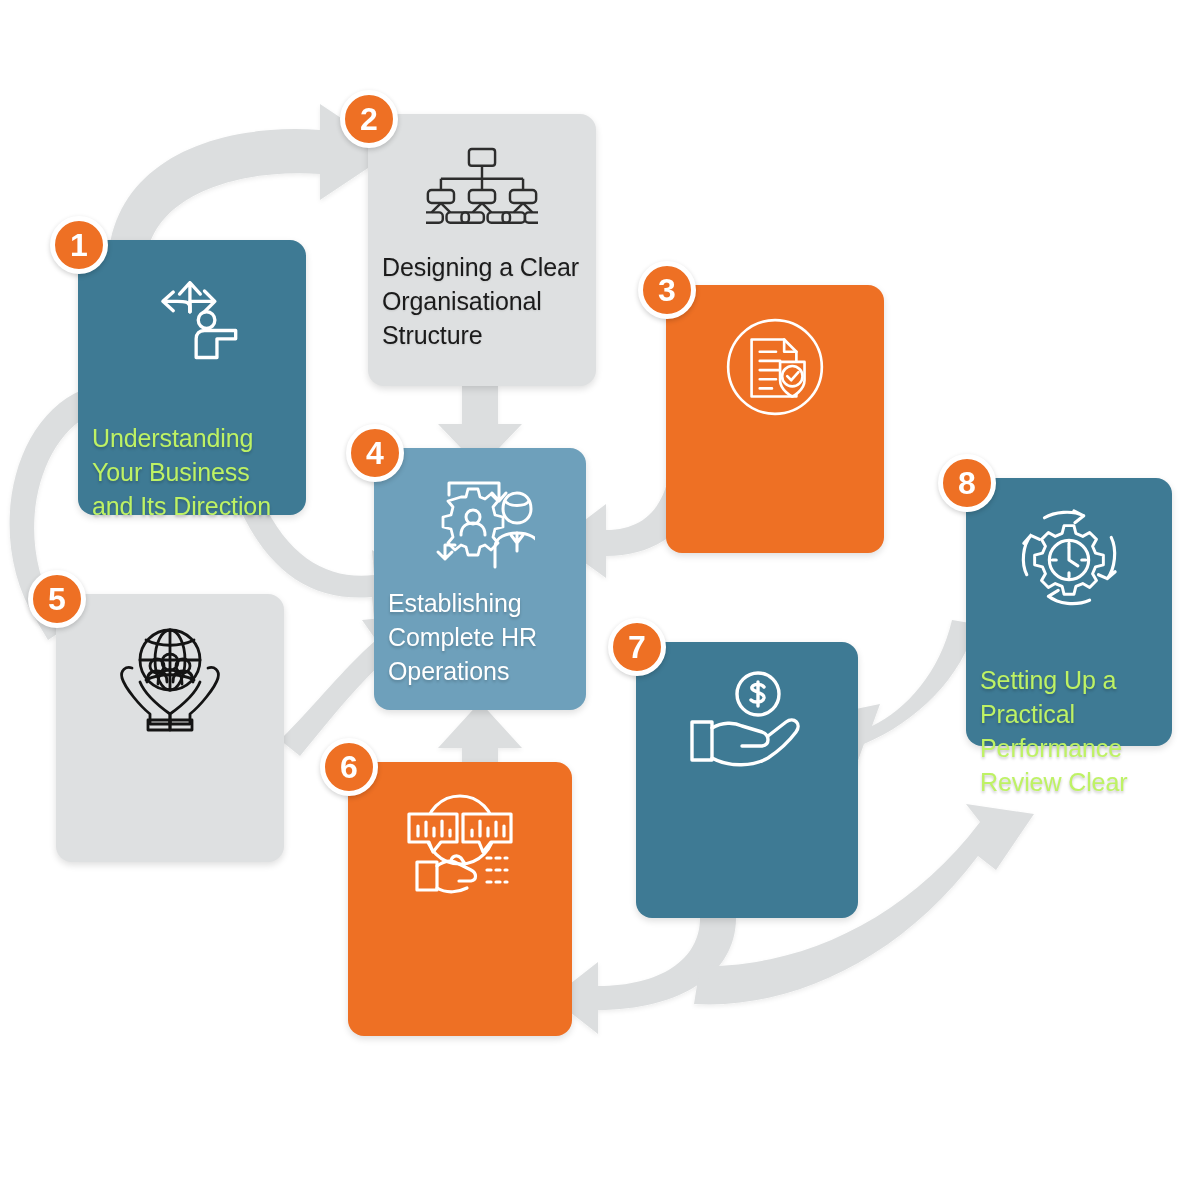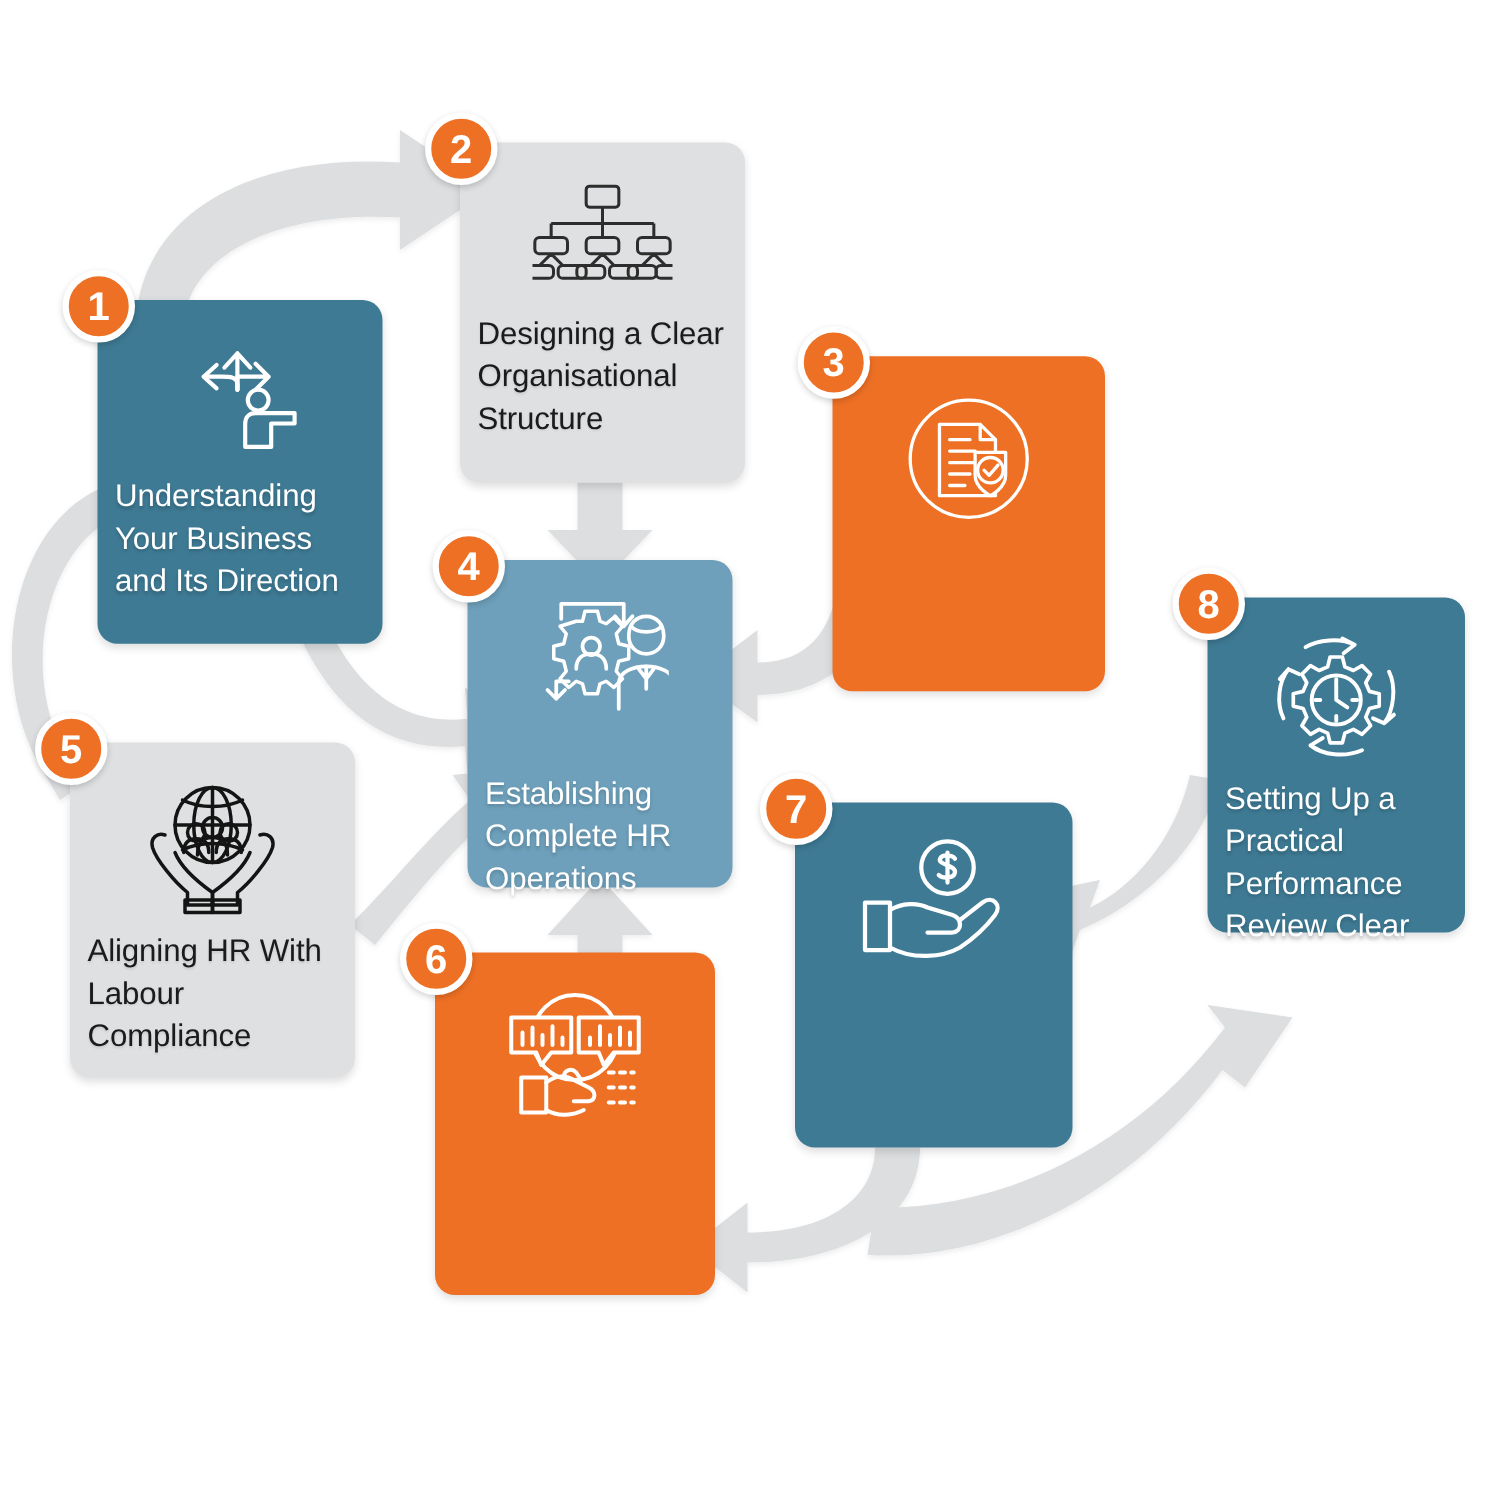--- a/index.html
+++ b/index.html
@@ -46,24 +46,24 @@
     width: 100%;
     text-align: left;
     font-size: 25px;
     line-height: 1.36;
     letter-spacing: -0.1px;
     font-weight: 400;
   }
 
   
   .t-dark { background: #3E7A94; }
-  .t-dark .label { color: #ffffff; text-shadow: 0 2px 3px rgba(0,0,0,0.22); }
+  .t-dark .label { color: #bef264; text-shadow: 0 2px 3px rgba(0,0,0,0.22); margin-top: 41px; }
   
   .t-mid  { background: #6EA0BB; }
-  .t-mid .label  { color: #ffffff; text-shadow: 0 2px 3px rgba(0,0,0,0.20); margin-top: 32px; }
+  .t-mid .label  { color: #ffffff; text-shadow: 0 2px 3px rgba(0,0,0,0.20); }
   
   .t-orange { background: #EE7024; }
   .t-orange .label { color: #ffffff; text-shadow: 0 2px 3px rgba(0,0,0,0.20); }
   
   .t-gray { background: #DEE0E1; }
   .t-gray .label { color: #1b1b1b; text-shadow: 0 1px 2px rgba(0,0,0,0.10); }
 
   
   .badge {
     position: absolute;
@@ -222,21 +222,20 @@
         <circle cx="60" cy="42" r="8"></circle>
         <path d="M37 62 C37 53 42 51 47 51 C52 51 57 53 57 62"></path>
         <path d="M63 62 C63 53 68 51 73 51 C78 51 83 53 83 62"></path>
         <path d="M48 64 C48 53 53 50 60 50 C67 50 72 53 72 64"></path>
         <path d="M22 48 C16 46 10 50 12 58 C15 68 30 86 40 94 L40 104 L60 104 L60 94 C46 84 34 72 30 62"></path>
         <path d="M98 48 C104 46 110 50 108 58 C105 68 90 86 80 94 L80 104 L60 104 L60 94 C74 84 86 72 90 62"></path>
         <rect x="38" y="100" width="22" height="10"></rect>
         <rect x="60" y="100" width="22" height="10"></rect>
       </svg>
     </div>
-    <div class="label">Aligning HR With Labour Compliance</div>
   </div>
 
   <div class="card t-orange" style="left:348px; top:762px; width:224px; height:274px;">
     <div class="badge">6</div>
     <div class="icon-wrap">
       <svg class="ico" width="122" height="114" viewBox="0 0 122 114" fill="none" stroke="#fff" stroke-width="3.2" stroke-linejoin="round" stroke-linecap="round">
         <circle cx="61" cy="42" r="34"></circle>
         <path d="M10 26 L58 26 L58 54 L42 54 L34 64 L30 54 L10 54 Z" fill="#EE7024"></path>
         <path d="M64 26 L112 26 L112 54 L92 54 L84 64 L80 54 L64 54 Z" fill="#EE7024"></path>
         <path d="M19 48 L19 38 M27 48 L27 34 M35 48 L35 40 M43 48 L43 33 M51 48 L51 42"></path>

